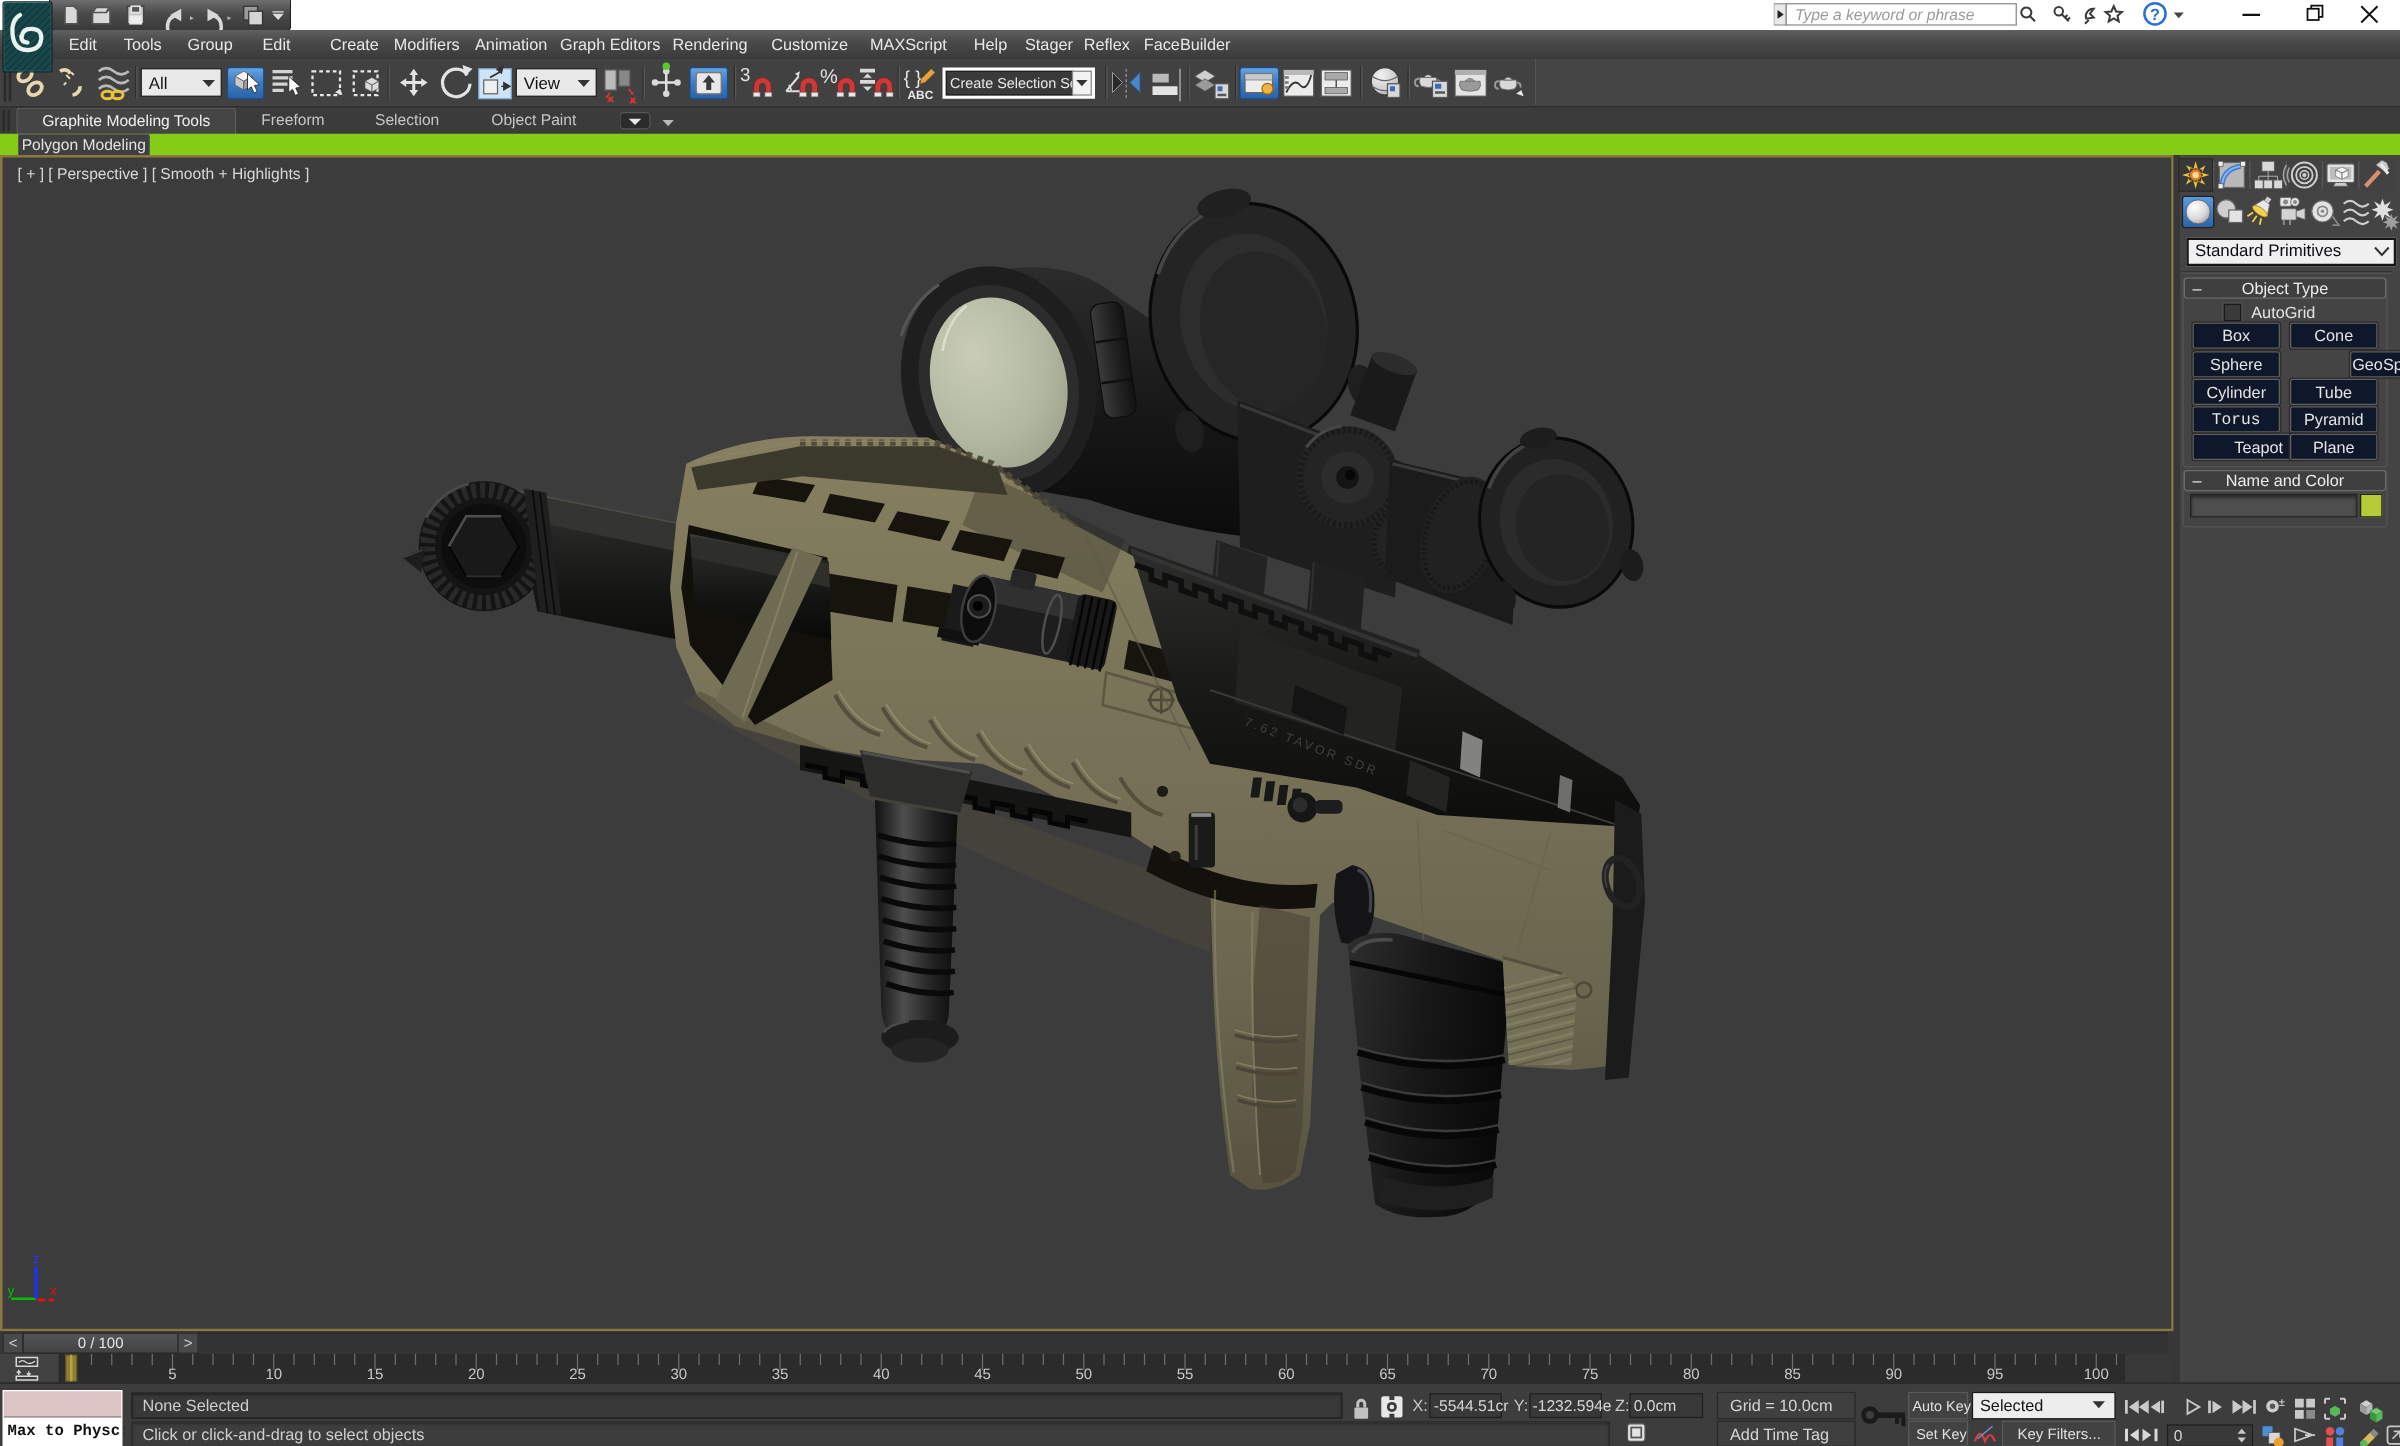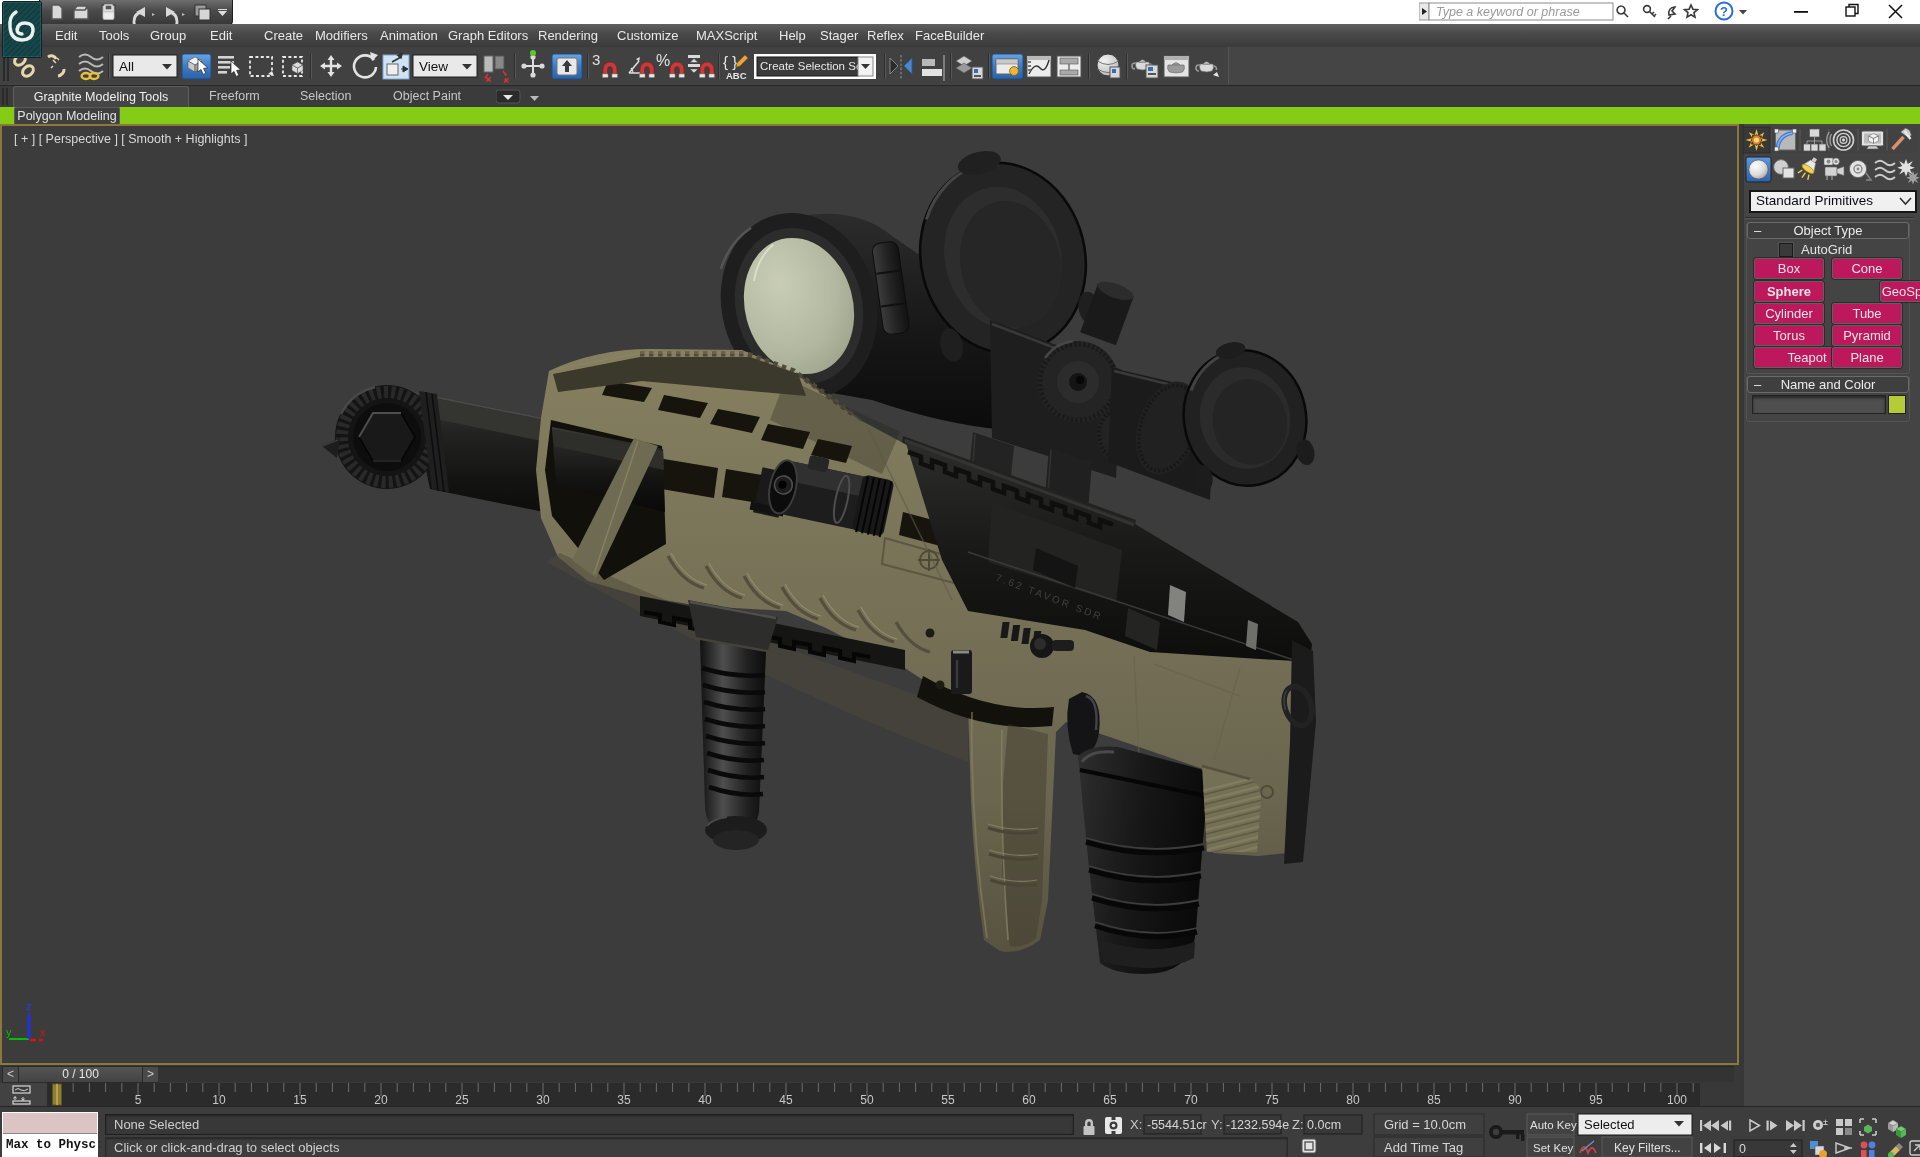--- a/index.html
+++ b/index.html
@@ -39,21 +39,21 @@
   #vplabel{position:absolute;left:12px;top:6px;font-size:12.5px;color:#d8d8d8;}
   
   #panel{left:1739px;top:124px;width:181px;height:982px;background:#444444;}
   #panel .combo{position:absolute;left:10px;top:66px;width:159px;height:19px;
       background:#f0f0f0;border:2px solid #161616;color:#0a0a14;font-size:13.5px;
       line-height:18px;padding-left:5px;}
   .rollhead{position:absolute;left:8px;width:160px;height:15px;background:#3f3f3f;
       border:1px solid #6a6a6a;border-radius:3px;color:#ececec;font-size:13px;
       text-align:center;line-height:15px;}
   .rollbox{position:absolute;left:7px;width:162px;border:1px solid #555;border-radius:3px;}
-  .pbtn{position:absolute;width:68px;height:19px;background:#be185d;
+  .pbtn{position:absolute;width:68px;height:19px;background:#0f172a;
       border:1px solid #606060;outline:1px solid #2c2c2c;border-radius:2px;color:#e4e4e4;
       font-size:13px;text-align:center;line-height:19px;}
   
   #timerow{left:0;top:1065px;width:1739px;height:18px;background:#383838;}
   #rulerrow{left:0;top:1083px;width:1739px;height:23px;background:#2e2e2e;}
   #statusbar{left:0;top:1106px;width:1920px;height:51px;background:#3d3d3d;border-top:1px solid #262626;}
   .sunken{position:absolute;background:#383838;border:1px solid #1f1f1f;
       box-shadow:inset 0 1px 2px rgba(0,0,0,.4);color:#cfcfcf;font-size:13px;}
 </style>
 </head>
@@ -810,25 +810,25 @@
         <path d="M1,2 l5.5,6 5.5,-6" fill="none" stroke="#333" stroke-width="1.6"></path>
       </svg></div>
 <div class="abs" style="left:6px;top:93px;width:168px;height:1px;background:#2c2c2c"></div>
 <div class="abs" style="left:6px;top:94px;width:168px;height:1px;background:#565656"></div>
 <div class="rollbox" style="top:98px;height:150px;"></div>
 <div class="rollhead" style="top:98px;"><span style="position:absolute;left:6px;top:0">–</span>Object Type</div>
 <div class="abs" style="left:40px;top:119px;width:12px;height:12px;background:#3a3a3a;border:1px solid #1a1a1a;box-shadow:0 0 0 1px #555"></div>
 <div class="abs" style="left:62px;top:118px;font-size:13px;color:#e4e4e4">AutoGrid</div>
 <div class="pbtn" style="left:15px;top:134px;">Box</div>
     <div class="pbtn" style="left:93px;top:134px;">Cone</div>
-<div class="pbtn" style="left:15px;top:157px;font-weight:bold;">Sphere</div>
+<div class="pbtn" style="left:15px;top:157px;">Sphere</div>
     <div class="pbtn" style="left:93px;top:157px;margin-left:48px;">GeoSphere</div>
 <div class="pbtn" style="left:15px;top:179px;">Cylinder</div>
     <div class="pbtn" style="left:93px;top:179px;">Tube</div>
-<div class="pbtn" style="left:15px;top:201px;">Torus</div>
+<div class="pbtn" style="left:15px;top:201px;font-family:Liberation Mono, monospace;">Torus</div>
     <div class="pbtn" style="left:93px;top:201px;">Pyramid</div>
 <div class="pbtn" style="left:15px;top:223px;padding-left:18px;">Teapot</div>
     <div class="pbtn" style="left:93px;top:223px;">Plane</div>
 <div class="rollbox" style="top:252px;height:44px;"></div>
 <div class="rollhead" style="top:252px;"><span style="position:absolute;left:6px;top:0">–</span>Name and Color</div>
 <div class="abs" style="left:13px;top:271px;width:132px;height:17px;background:#4e4e4e;border:1px solid #222;box-shadow:inset 0 2px 3px rgba(0,0,0,.5)"></div>
 <div class="abs" style="left:149px;top:271px;width:16px;height:17px;background:#b5cc38;border:1px solid #222"></div>
 </div>
 <div class="abs" id="timerow">
   <div class="abs" style="left:2px;top:1px;width:15px;height:15px;background:#4a4a4a;border:1px solid #2a2a2a;color:#ccc;font-size:12px;text-align:center;line-height:14px;">&lt;</div>

